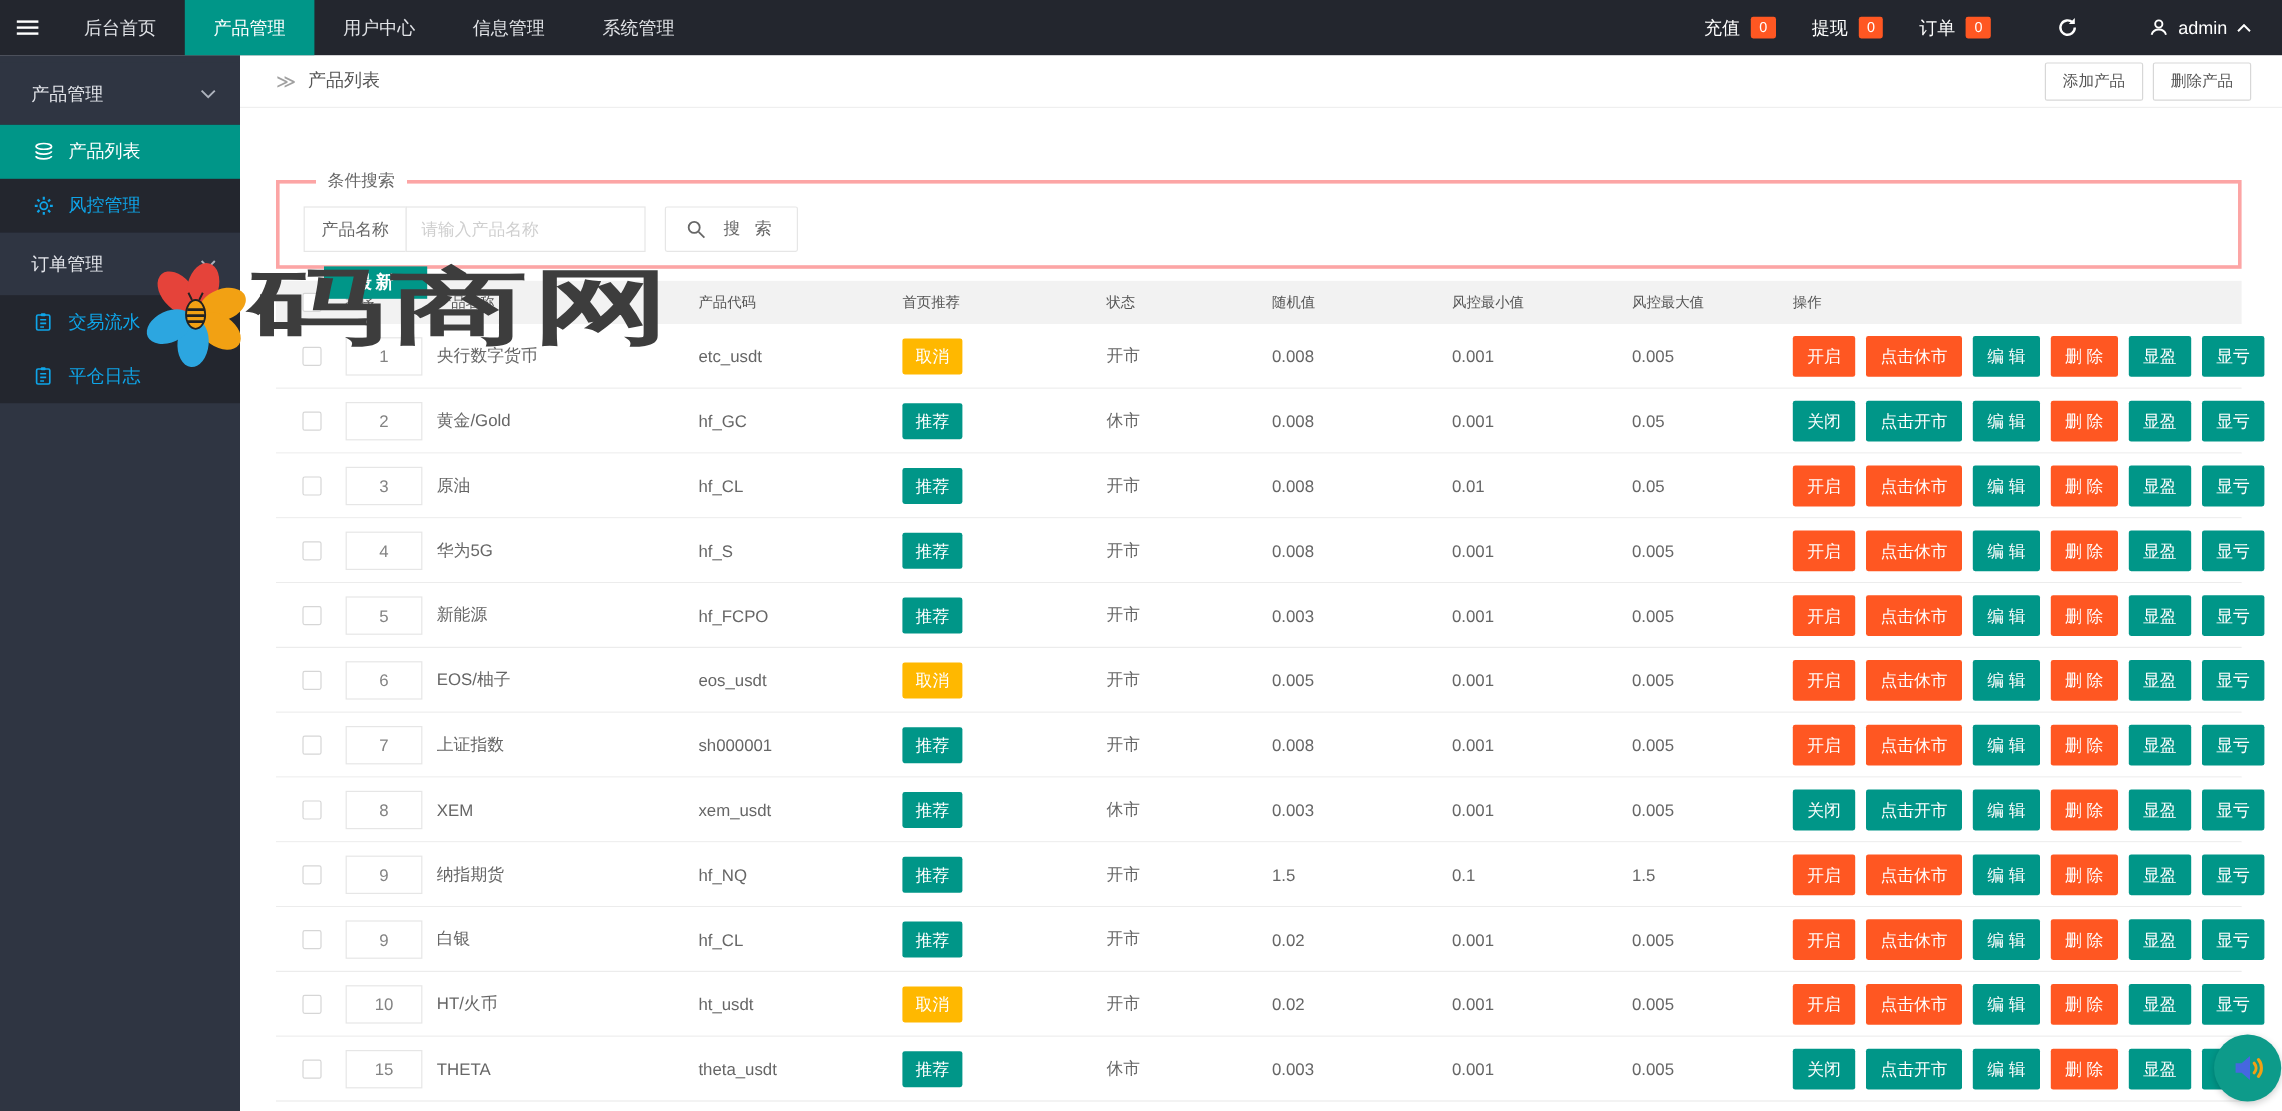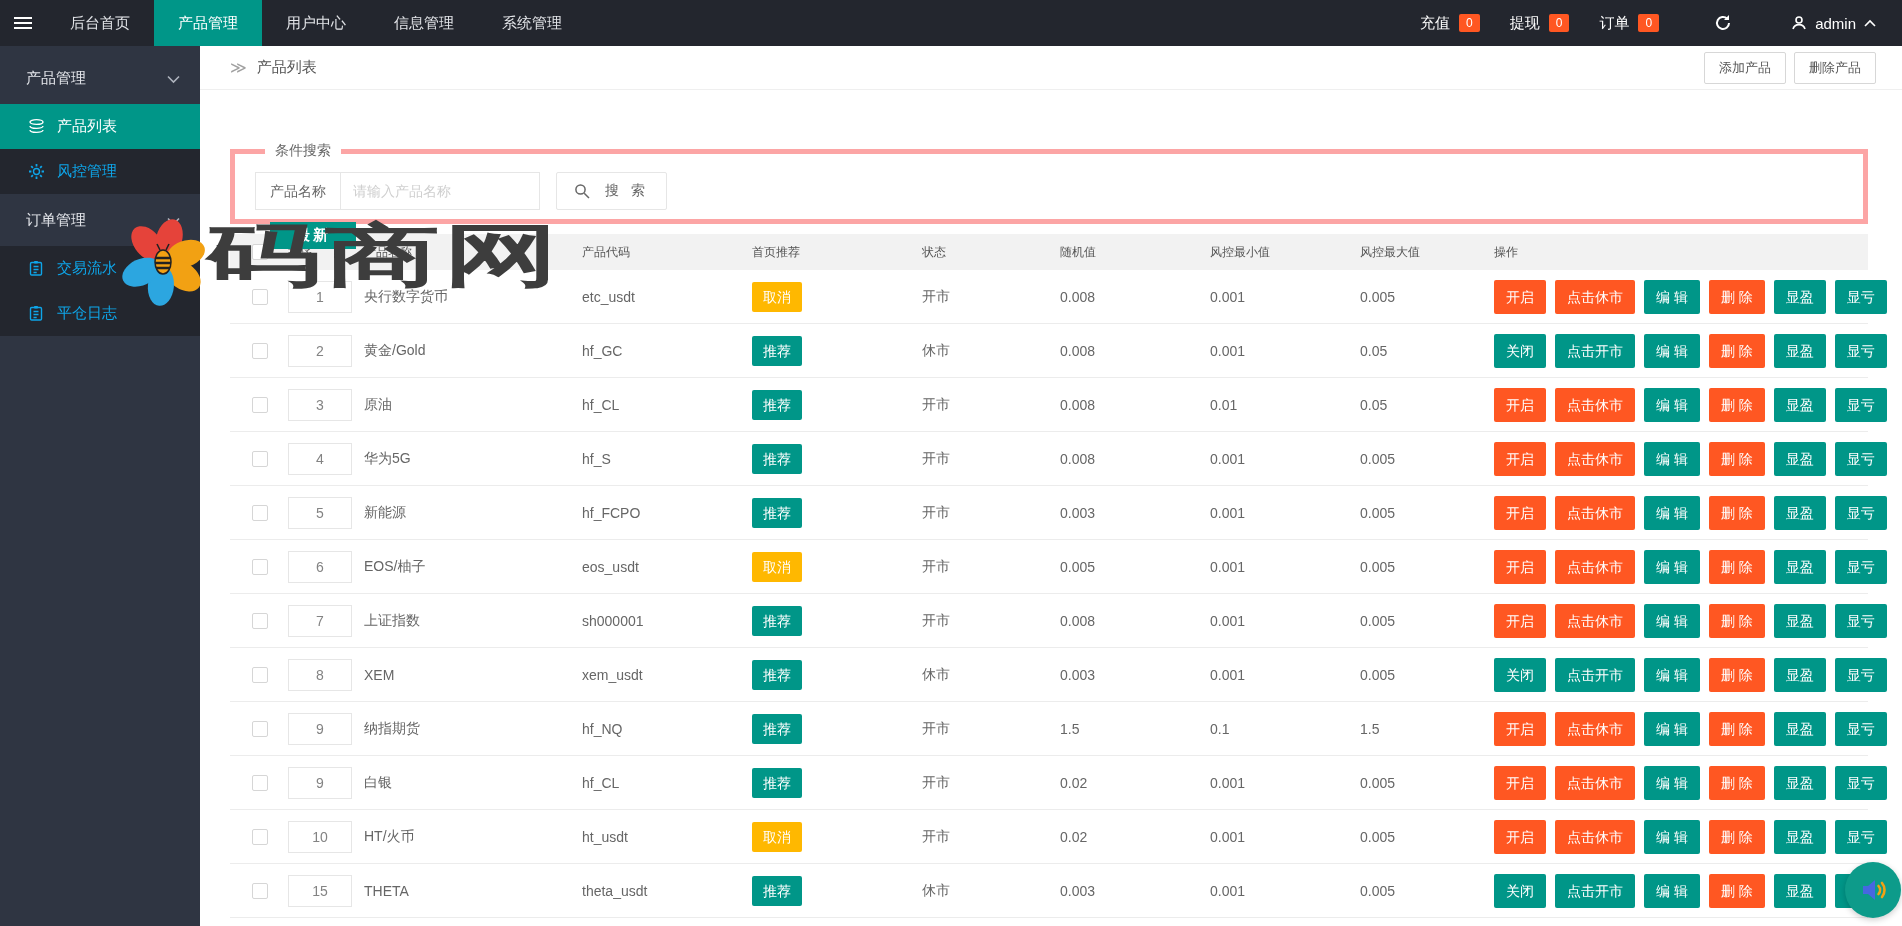--- a/index.html
+++ b/index.html
@@ -46,21 +46,21 @@
   .crumbbar { height:44px; display:flex; align-items:center; padding:0 26px 0 30px;
     border-bottom:1px solid #efefef; }
   .crumb-icon { color:#a0a0a0; font-size:16px; }
   .crumb-label { color:#555; font-size:15px; margin-left:10px; }
   .crumb-spacer { flex:1; }
   .pagebtn { height:32px; padding:0 14px; margin-left:8px; background:#fff;
     border:1px solid #d7d7d7; border-radius:2px; color:#555; font-size:13px; cursor:pointer; }
 
   
   .search-wrap { margin:52px 34px 0 30px; }
-  fieldset.cond { border:5px solid #fca5a5; height:82px; padding:12px 20px; }
+  fieldset.cond { border:3px solid #fca5a5; height:82px; padding:12px 20px; }
   fieldset.cond legend { padding:0 10px; margin-left:10px; color:#666; font-size:14px; }
   .search-row { display:flex; align-items:center; }
   .field-label { height:38px; line-height:36px; padding:0 14px; border:1px solid #e6e6e6;
     background:#fff; color:#666; font-size:14px; }
   .field-input { height:38px; width:200px; border:1px solid #e6e6e6; margin-left:-1px;
     padding:16px 12px; font-size:14px; color:#333; outline:none;
     font-family:"Liberation Sans","DejaVu Sans",sans-serif; }
   .field-input::placeholder { color:#cfcfcf; }
   .search-btn { margin-left:16px; height:38px; padding:0 17px; border:1px solid #e6e6e6;
     background:#fff; border-radius:2px; color:#666; font-size:14px; display:flex;

